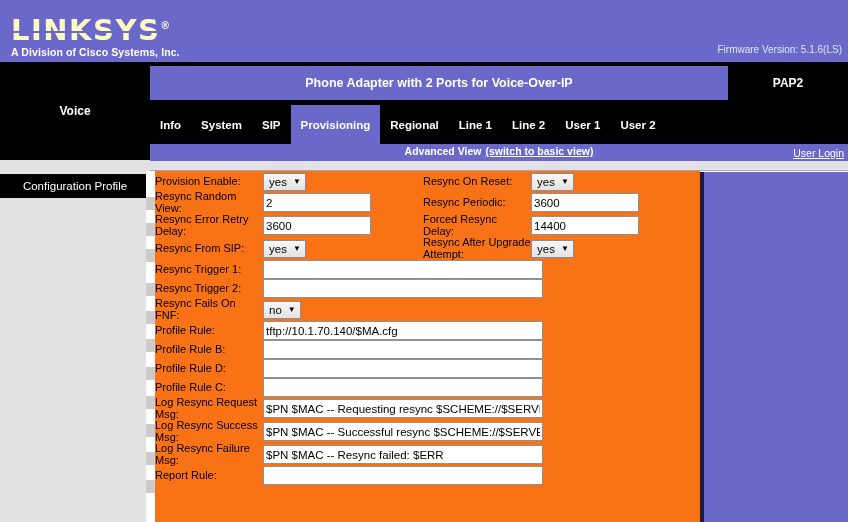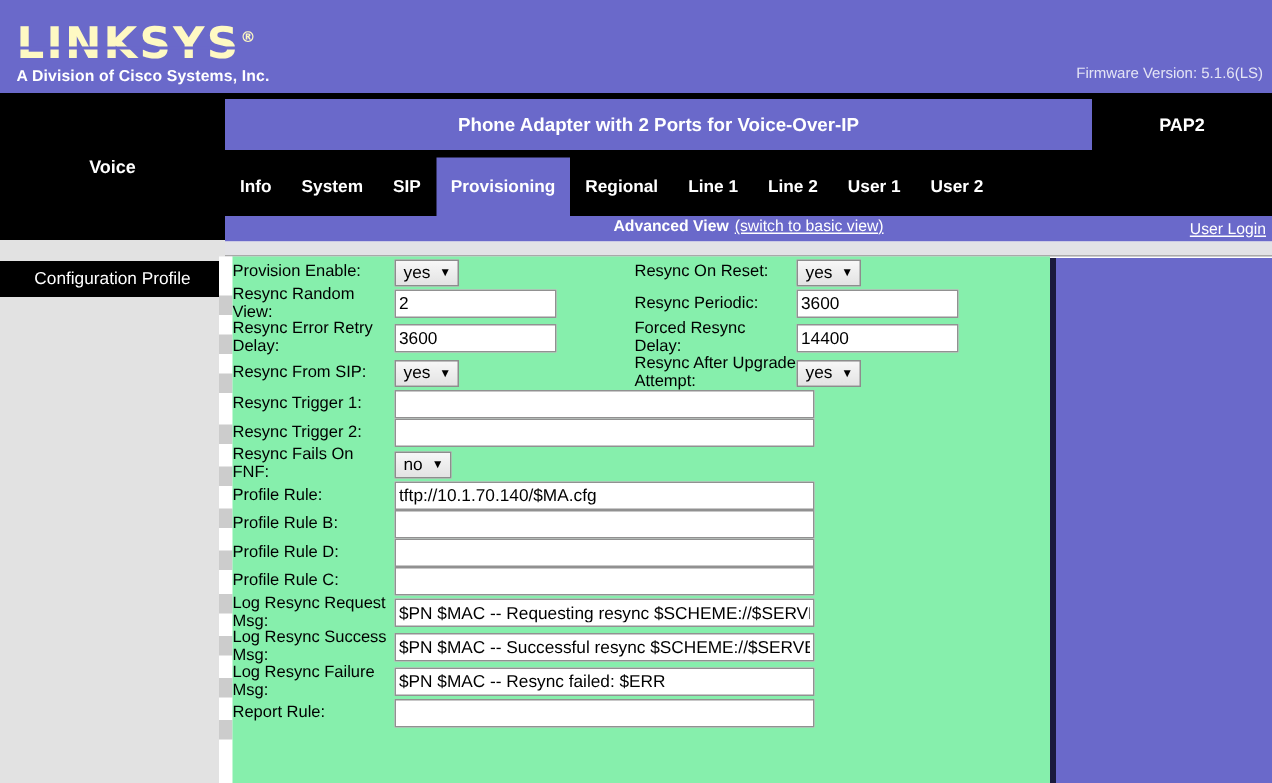--- a/index.html
+++ b/index.html
@@ -155,21 +155,21 @@
     width: 698px; height: 14px;
     display: flex;
     align-items: center;
     justify-content: center;
     color: #ffffff;
     font-size: 10.5px;
     font-weight: bold;
     font-family: "Liberation Sans", sans-serif;
   }
   .viewbar-center .switch-link {
-    font-weight: normal;
+    font-weight: bold;
     text-decoration: underline;
     color: #ffffff;
     margin-left: 4px;
     cursor: pointer;
   }
   .viewbar-right {
     position: absolute;
     right: 4px; top: 0;
     height: 17px;
     display: flex;
@@ -227,21 +227,21 @@
     left: 0;
     width: 9px;
     height: 13px;
     background: #cccccc;
   }
 
   .content {
     position: absolute;
     left: 155px; top: 171px;
     width: 545px; height: 351px;
-    background: #86efac;
+    background: #f97316;
     overflow: hidden;
   }
   .sidepanel {
     position: absolute;
     left: 700px; top: 172px;
     width: 148px; height: 350px;
     background: #6a69ca;
     border-left: 4px solid #1a1a3c;
     box-sizing: border-box;
   }

